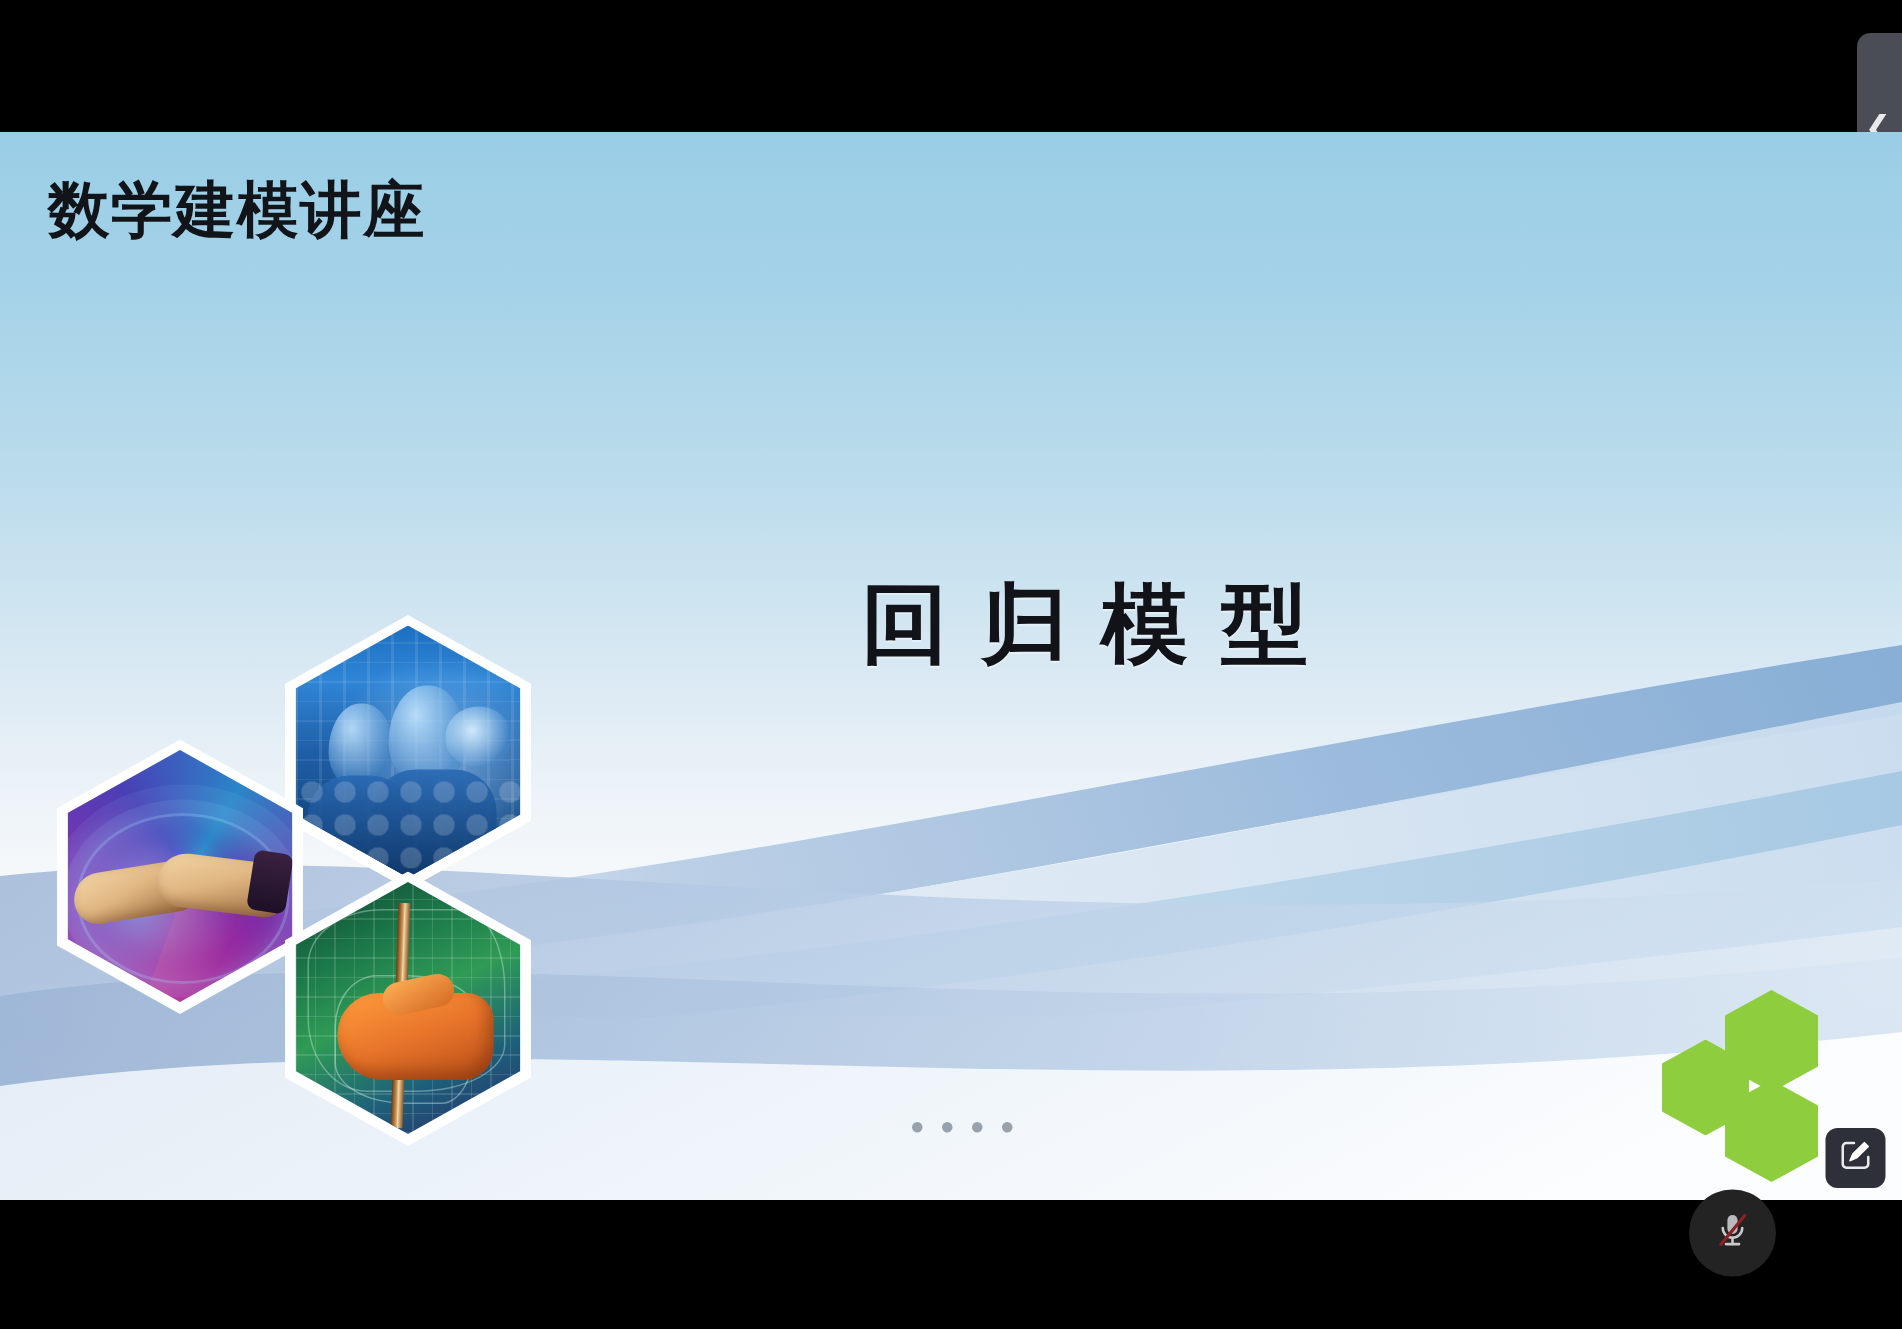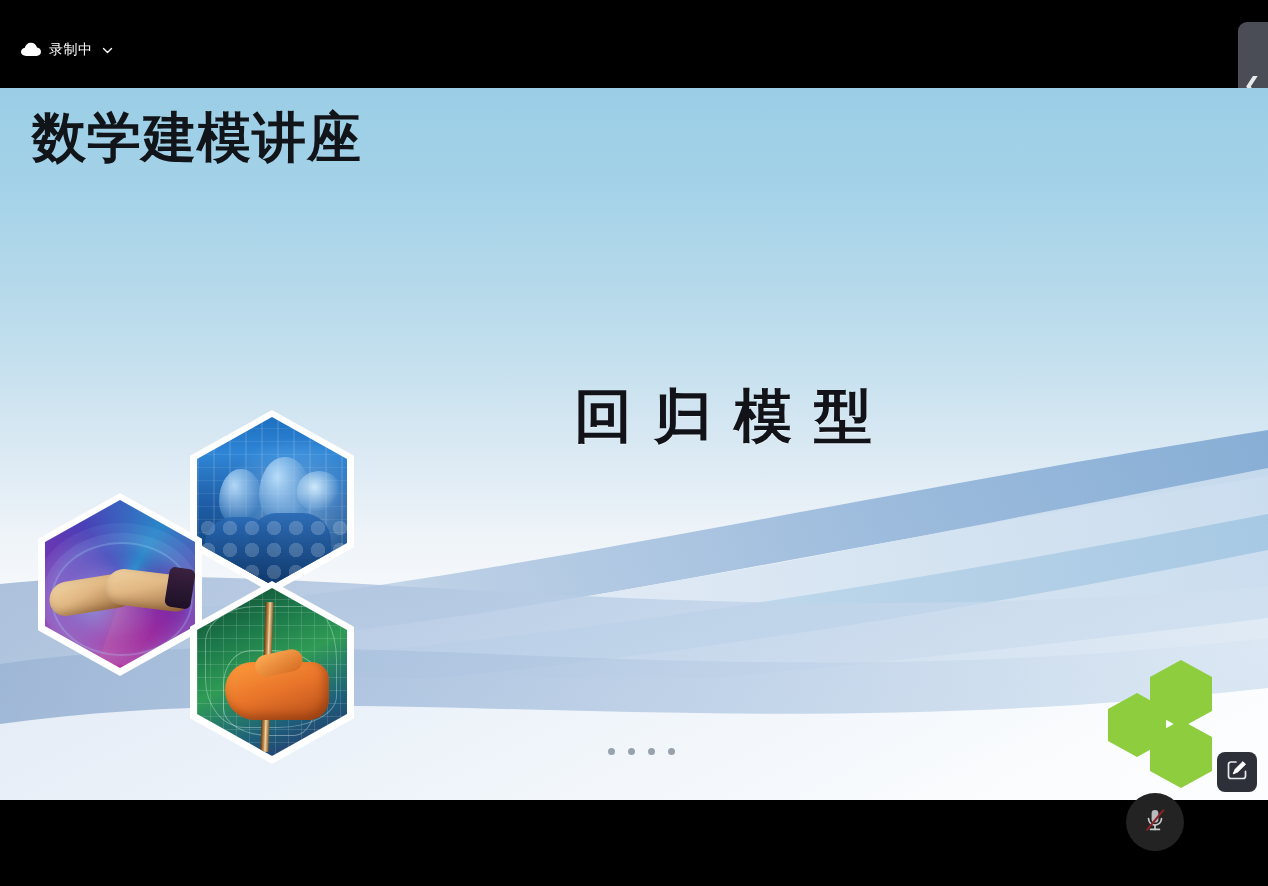--- a/index.html
+++ b/index.html
@@ -105,22 +105,22 @@
   .wave {
     position: absolute;
     pointer-events: none;
   }
   .wave svg { display:block; }
 
   
   #slide-title {
     position: absolute;
     left: 32px;
-    top: 20px;
-    font-size: 54px;
+    top: 30px;
+    font-size: 41px;
     font-weight: bold;
     color: #111418;
     letter-spacing: 1px;
     font-family: "DejaVu Sans", "Liberation Sans", sans-serif;
     line-height: 1.1;
     text-align: center;
   }
 
   
   #slide-headline {
@@ -326,38 +326,20 @@
     align-items: center;
     justify-content: center;
     cursor: pointer;
   }
 </style>
 </head>
 <body>
 
 <div id="app">
 
-  <div id="topbar">
-
-    <div id="recording-indicator">
-      <span class="cloud-icon">
-        <svg width="22" height="16" viewBox="0 0 22 16">
-          <path d="M6.2 15h10.3c2.6 0 4.5-1.9 4.5-4.2 0-2.2-1.7-4-4-4.2C16.4 3.7 13.9 1.7 11 1.7
-                   c-3 0-5.5 2.1-6.1 5C2.6 7.1 1 8.9 1 11.1 1 13.4 3 15 6.2 15z" fill="#ffffff"></path>
-        </svg>
-      </span>
-      <span class="rec-label">录制中</span>
-      <span class="chev">
-        <svg width="13" height="13" viewBox="0 0 13 13">
-          <path d="M2.5 4.6 L6.5 8.6 L10.5 4.6" stroke="#ffffff" stroke-width="1.4" fill="none" stroke-linecap="round" stroke-linejoin="round"></path>
-        </svg>
-      </span>
-    </div>
-
-  </div>
 
   <div id="panel-handle">
     <span class="chev-left">❮</span>
   </div>
 
   <div id="slide">
 
     <div class="wave" style="left:0; top:230px; width:1268px; height:360px;">
       <svg width="1268" height="360" viewBox="0 0 1268 360" preserveAspectRatio="none">
         <defs>

